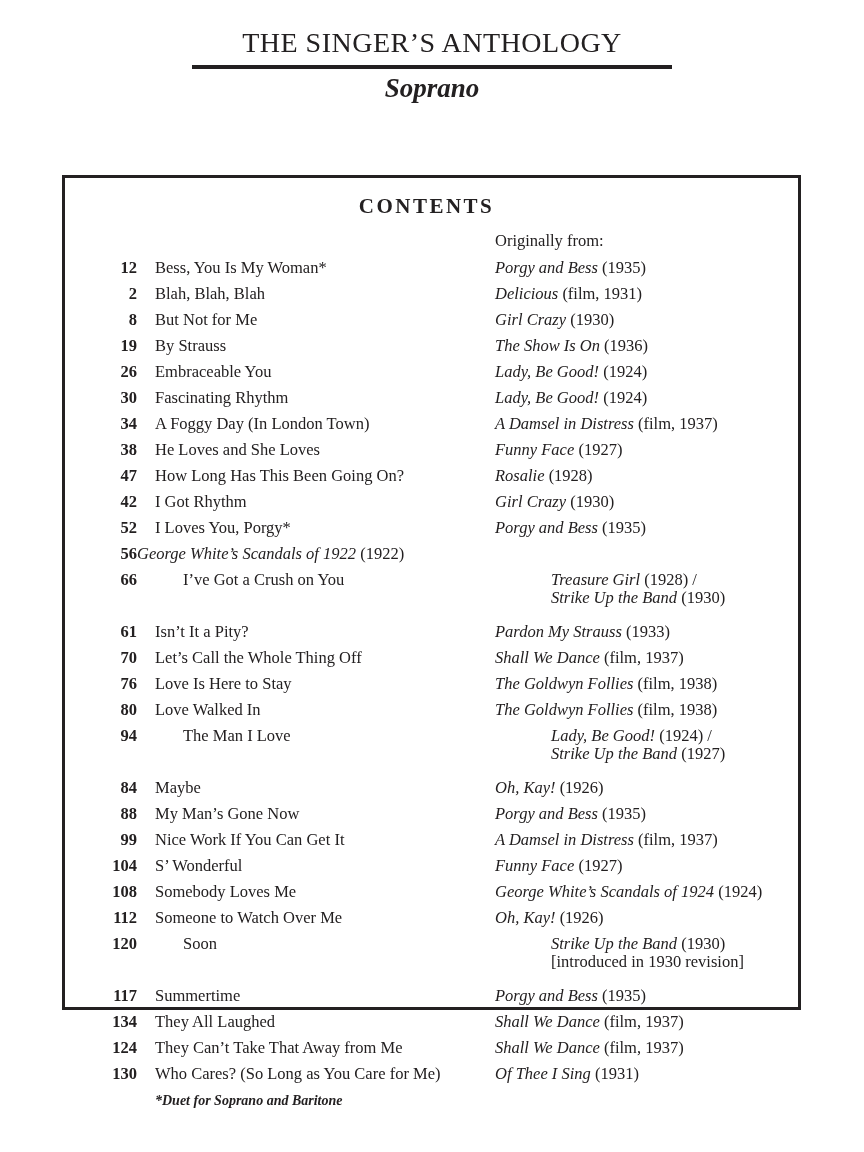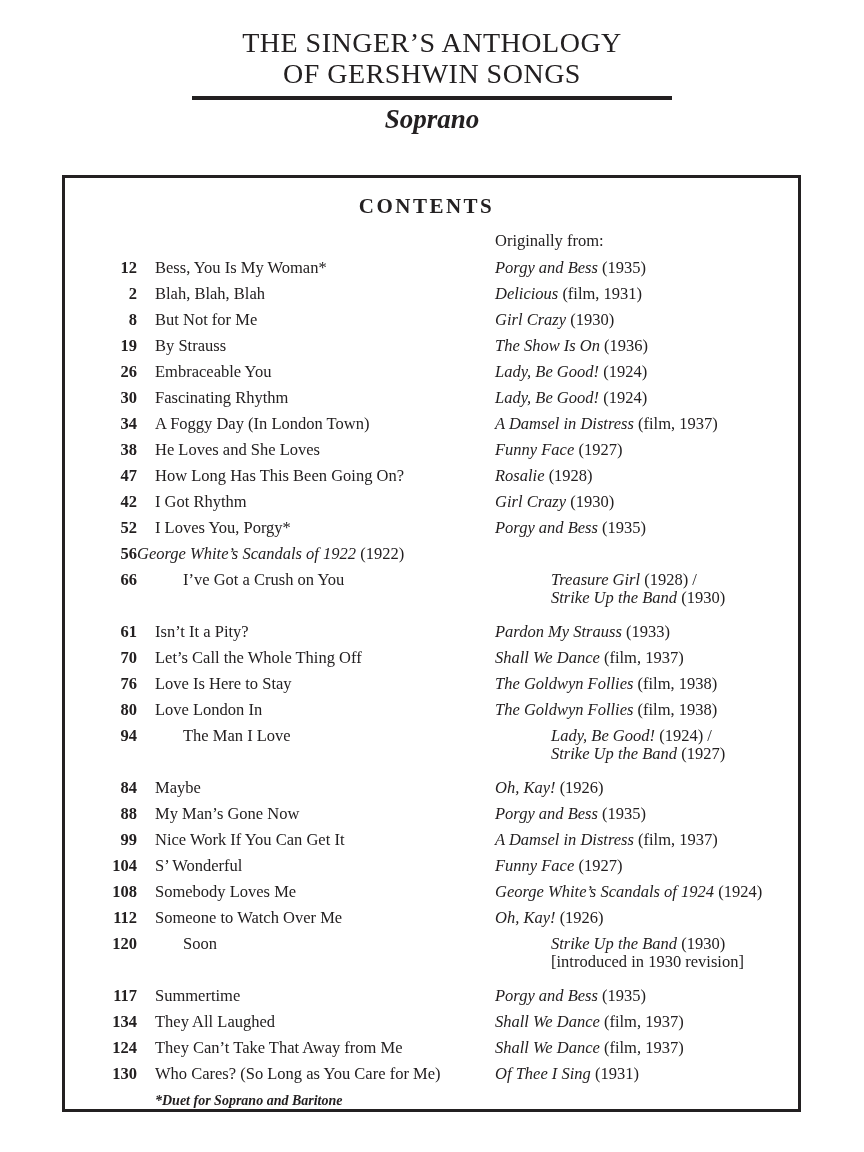--- a/index.html
+++ b/index.html
@@ -30,21 +30,21 @@
   }
   .book-subtitle {
     font-size: 27px; font-weight: 700; font-style: italic;
     line-height: 30px;
   }
 
   
   .contents-box {
     position: absolute;
     left: 62px; top: 175px;
-    width: 739px; height: 937px;
+    width: 739px; height: 835px;
     border: 3px solid var(--ink);
     padding: 16px 10px 0 0;
   }
   .contents-heading {
     margin: 0 0 13px 0;
     text-align: center;
     font-size: 21px; font-weight: 700;
     letter-spacing: 2.5px;
   }
 
@@ -74,21 +74,20 @@
   }
 </style>
 </head>
 <body>
 
 <div class="page">
 
   <header class="book-header">
     <h1 class="book-title">
       <span class="line">THE SINGER’S ANTHOLOGY</span>
-      <span class="line">OF GERSHWIN SONGS</span>
     </h1>
     <div class="title-rule"></div>
     <div class="book-subtitle">Soprano</div>
   </header>
 
   <section class="contents-box">
     <h2 class="contents-heading">CONTENTS</h2>
 
     <div class="toc">
       <div class="toc-row originally-row">
@@ -204,21 +203,21 @@
           </div>
           <div class="toc-row">
             <div class="col-num">76</div>
             <div class="col-title">Love Is Here to Stay</div>
             <div class="col-source">
               <div class="source-line"><span class="ital">The Goldwyn Follies</span><span> (film, 1938)</span></div>
             </div>
           </div>
           <div class="toc-row">
             <div class="col-num">80</div>
-            <div class="col-title">Love London In</div>
+            <div class="col-title">Love Walked In</div>
             <div class="col-source">
               <div class="source-line"><span class="ital">The Goldwyn Follies</span><span> (film, 1938)</span></div>
             </div>
           </div>
           <div class="toc-row gap-after">
             <div class="col-num">94</div>
             <div class="col-title">The Man I Love</div>
             <div class="col-source">
               <div class="source-line"><span class="ital">Lady, Be Good!</span><span> (1924) /</span></div>
               <div class="source-line"><span class="ital">Strike Up the Band</span><span> (1927)</span></div>

